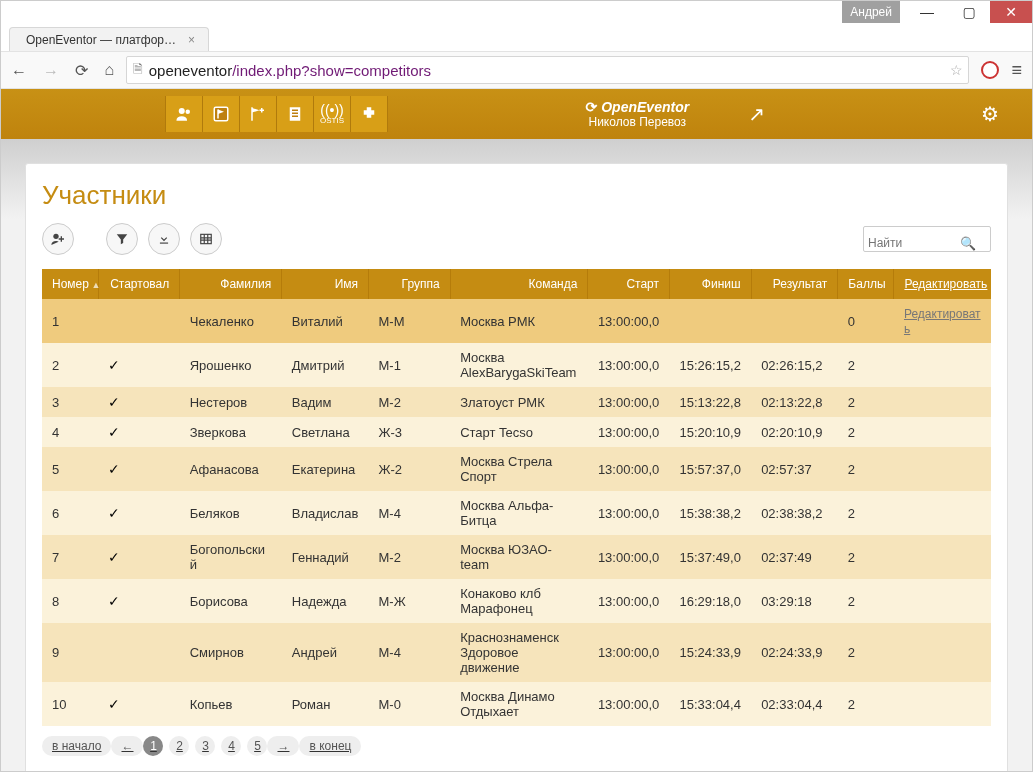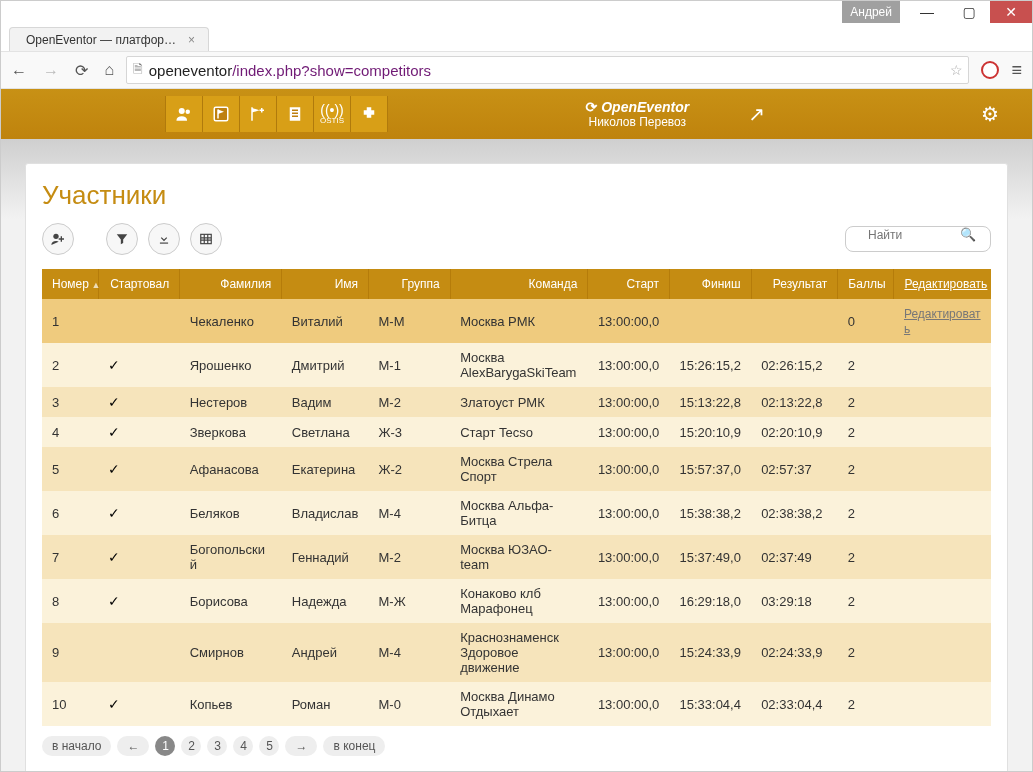--- a/index.html
+++ b/index.html
@@ -225,26 +225,26 @@
     align-items: center;
     justify-content: center;
     color: #444;
     font-size: 14px;
     cursor: pointer;
   }
   .toolbar-row .gap { width: 12px; }
   .toolbar-row .stretch { flex: 1; }
   .search-box {
     border: 1px solid #ccc;
-    border-radius: 8px;
+    border-radius: 2px;
     height: 24px;
     width: 120px;
     display: flex;
-    align-items: flex-start;
-    padding: 0 4px 0 20px;
+    align-items: flex-end;
+    padding: 0 4px 0 2px;
     color: #888;
     font-size: 12px;
   }
   .search-box input {
     border: none;
     outline: none;
     width: 90px;
     font-size: 12px;
   }
   .search-box .mag { color: #aaa; font-size: 13px; }
@@ -289,22 +289,22 @@
     align-items: flex-start;
     margin-top: 10px;
     font-size: 13px;
   }
   .pag-left .range { font-weight: normal; }
   .pag-left b { font-weight: bold; }
   .pag-left .showline { margin-top: 6px; color: #333; }
   .pag-left .showline span { border-bottom: 1px dotted #555; margin-right: 3px; cursor: pointer; }
   .pag-right {
     display: flex;
-    gap: 6px;
-    align-items: center;
+    align-items: center;
+    text-decoration: underline;
   }
   .pag-right .pbtn {
     background: #eee;
     color: #555;
     border-radius: 12px;
     padding: 3px 10px;
     font-size: 12px;
     cursor: pointer;
   }
   .pag-right .pnum {

